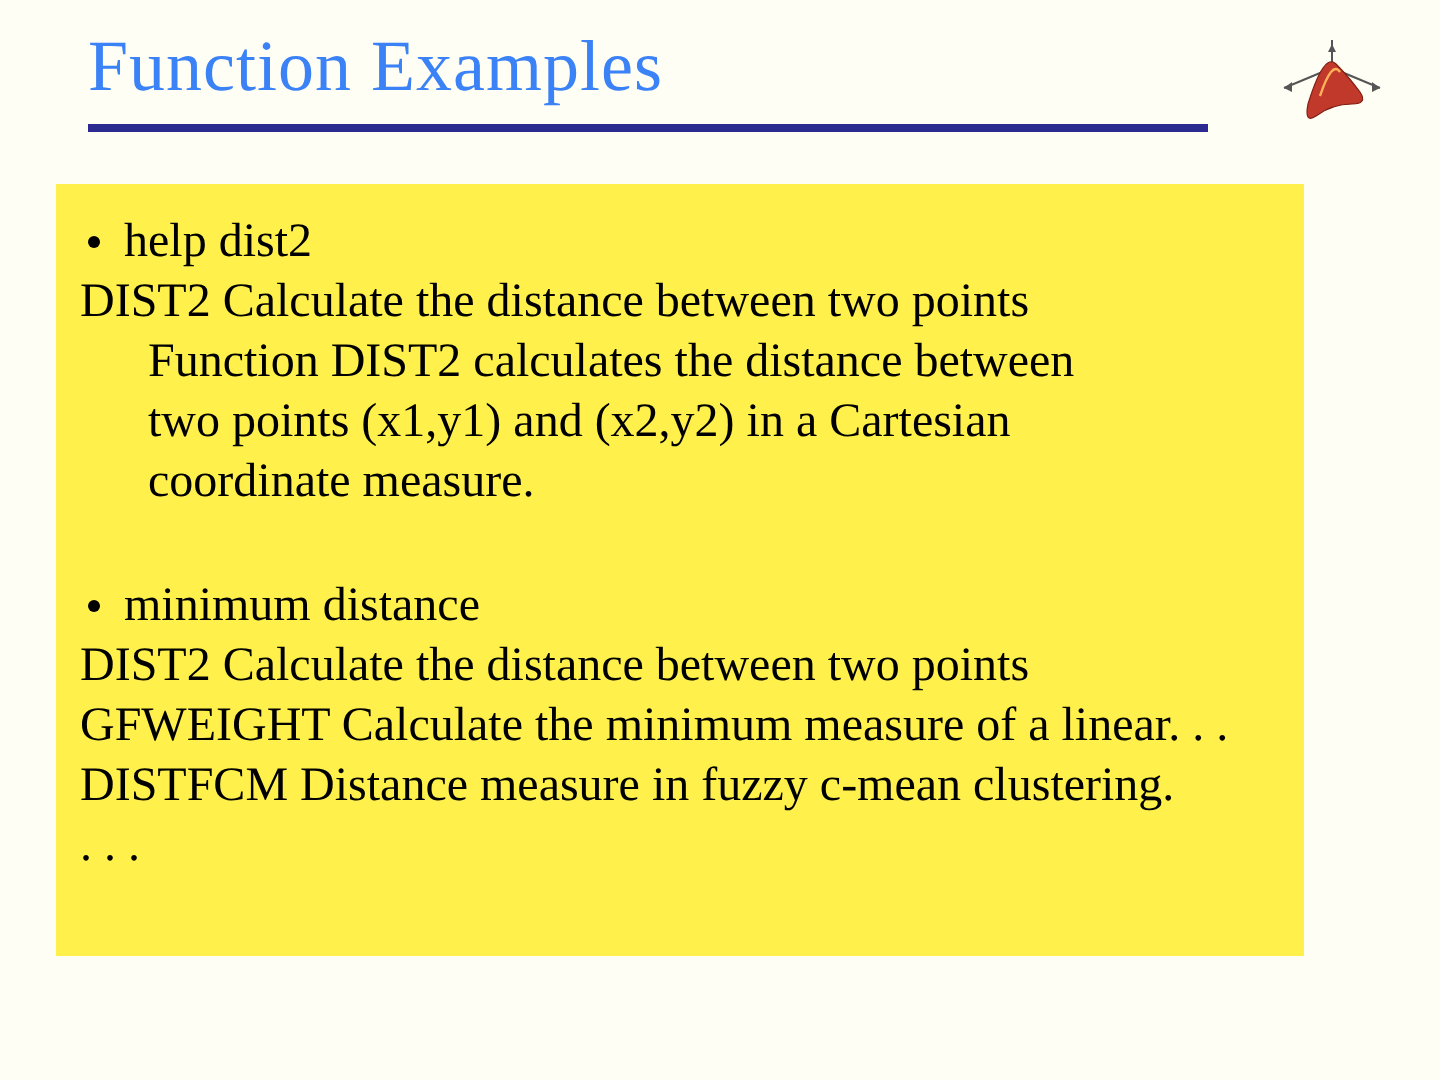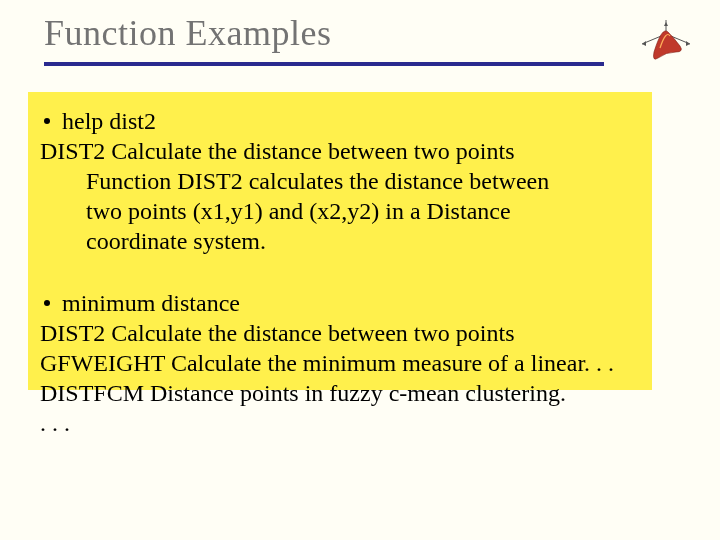--- a/index.html
+++ b/index.html
@@ -17,21 +17,21 @@
     height: 540px;
     background: #fffef5;
     box-sizing: border-box;
   }
   .title-area {
     padding: 12px 0 0 44px;
     position: relative;
   }
   .title {
     font-size: 36px;
-    color: #737373;
+    color: #3b82f6;
     letter-spacing: 0.5px;
   }
   .underline {
     position: absolute;
     left: 44px;
     top: 62px;
     width: 560px;
     height: 4px;
     background: #2a2a8f;
   }
@@ -40,21 +40,21 @@
     right: 20px;
     top: 18px;
     width: 64px;
     height: 48px;
   }
   .content-block {
     position: absolute;
     left: 28px;
     top: 92px;
     width: 624px;
-    height: 298px;
+    height: 386px;
     background: #fff04c;
     box-sizing: border-box;
     padding: 8px 12px 8px 12px;
   }
   .bullet-line {
     display: flex;
     align-items: flex-start;
     margin-top: 6px;
   }
   .bullet {
@@ -69,21 +69,21 @@
     font-size: 24px;
     color: #000;
     line-height: 1.25;
   }
   .sub {
     font-size: 24px;
     color: #000;
     line-height: 1.25;
   }
   .sub-indent {
-    margin-left: 46px;
+    margin-left: 34px;
     font-size: 24px;
     color: #000;
     line-height: 1.25;
   }
   .section-gap {
     height: 26px;
   }
 </style>
 </head>
 <body>
@@ -109,29 +109,29 @@
   </div>
 
   <div class="content-block">
 
     <div class="bullet-line">
       <div class="bullet"></div>
       <div class="bullet-text">help dist2</div>
     </div>
     <div class="sub">DIST2 Calculate the distance between two points</div>
     <div class="sub-indent">Function DIST2 calculates the distance between</div>
-    <div class="sub-indent">two points (x1,y1) and (x2,y2) in a Distance</div>
-    <div class="sub-indent">coordinate system.</div>
+    <div class="sub-indent">two points (x1,y1) and (x2,y2) in a Cartesian</div>
+    <div class="sub-indent">coordinate measure.</div>
 
     <div class="section-gap"></div>
 
     <div class="bullet-line">
       <div class="bullet"></div>
       <div class="bullet-text">minimum distance</div>
     </div>
     <div class="sub">DIST2 Calculate the distance between two points</div>
     <div class="sub">GFWEIGHT Calculate the minimum measure of a linear. . .</div>
-    <div class="sub">DISTFCM Distance points in fuzzy c-mean clustering.</div>
+    <div class="sub">DISTFCM Distance measure in fuzzy c-mean clustering.</div>
     <div class="sub">. . .</div>
 
   </div>
 
 </div>
 
 </body></html>

